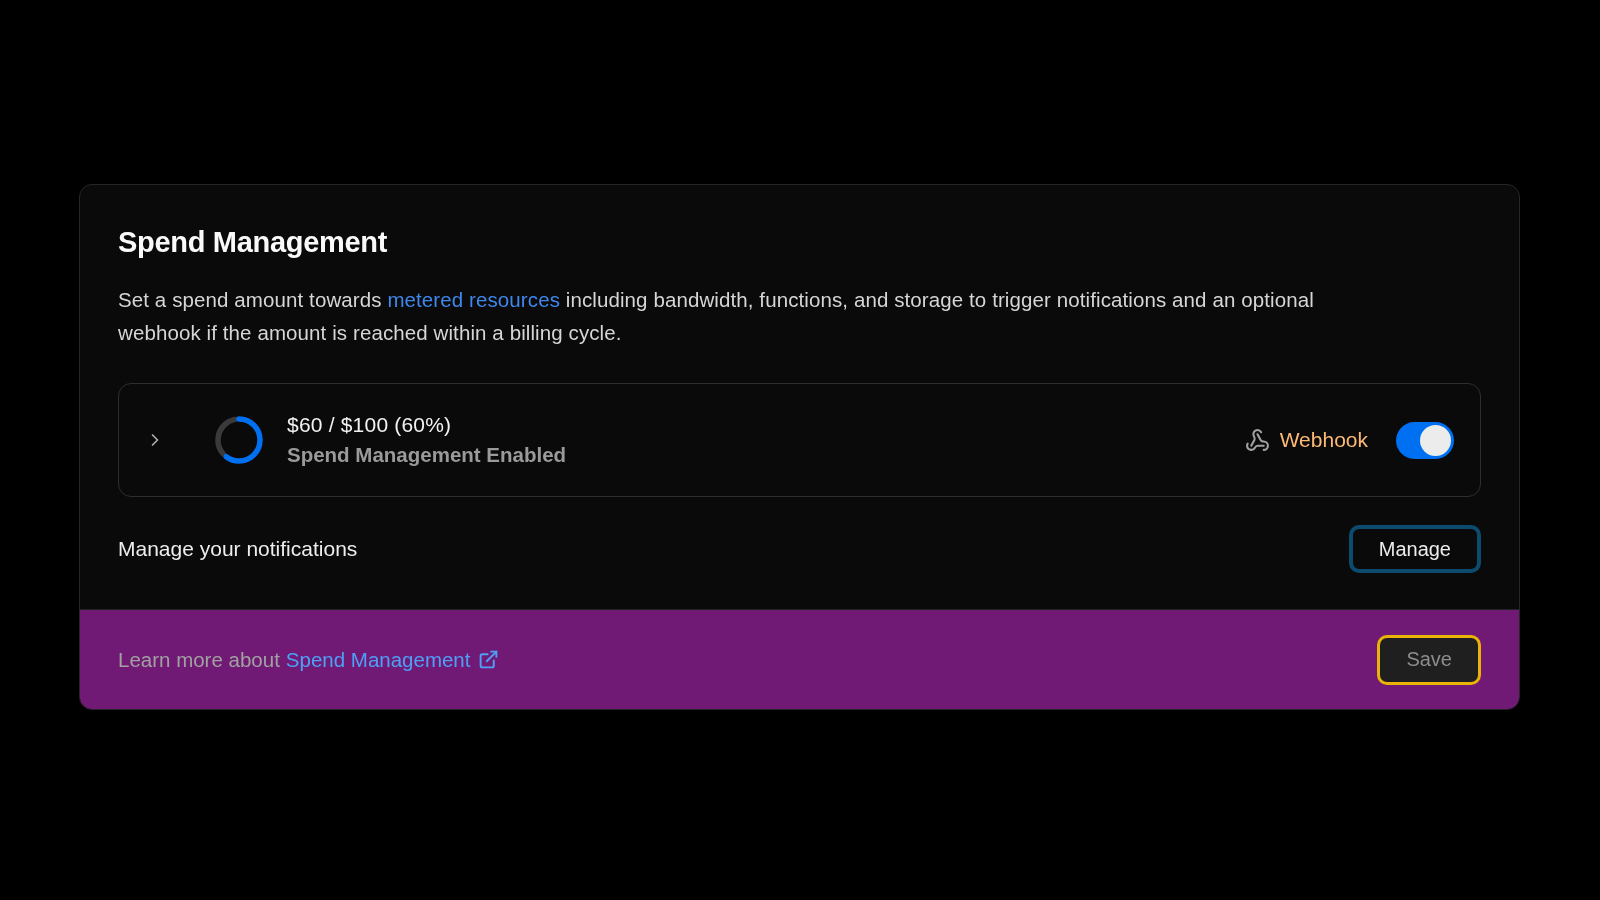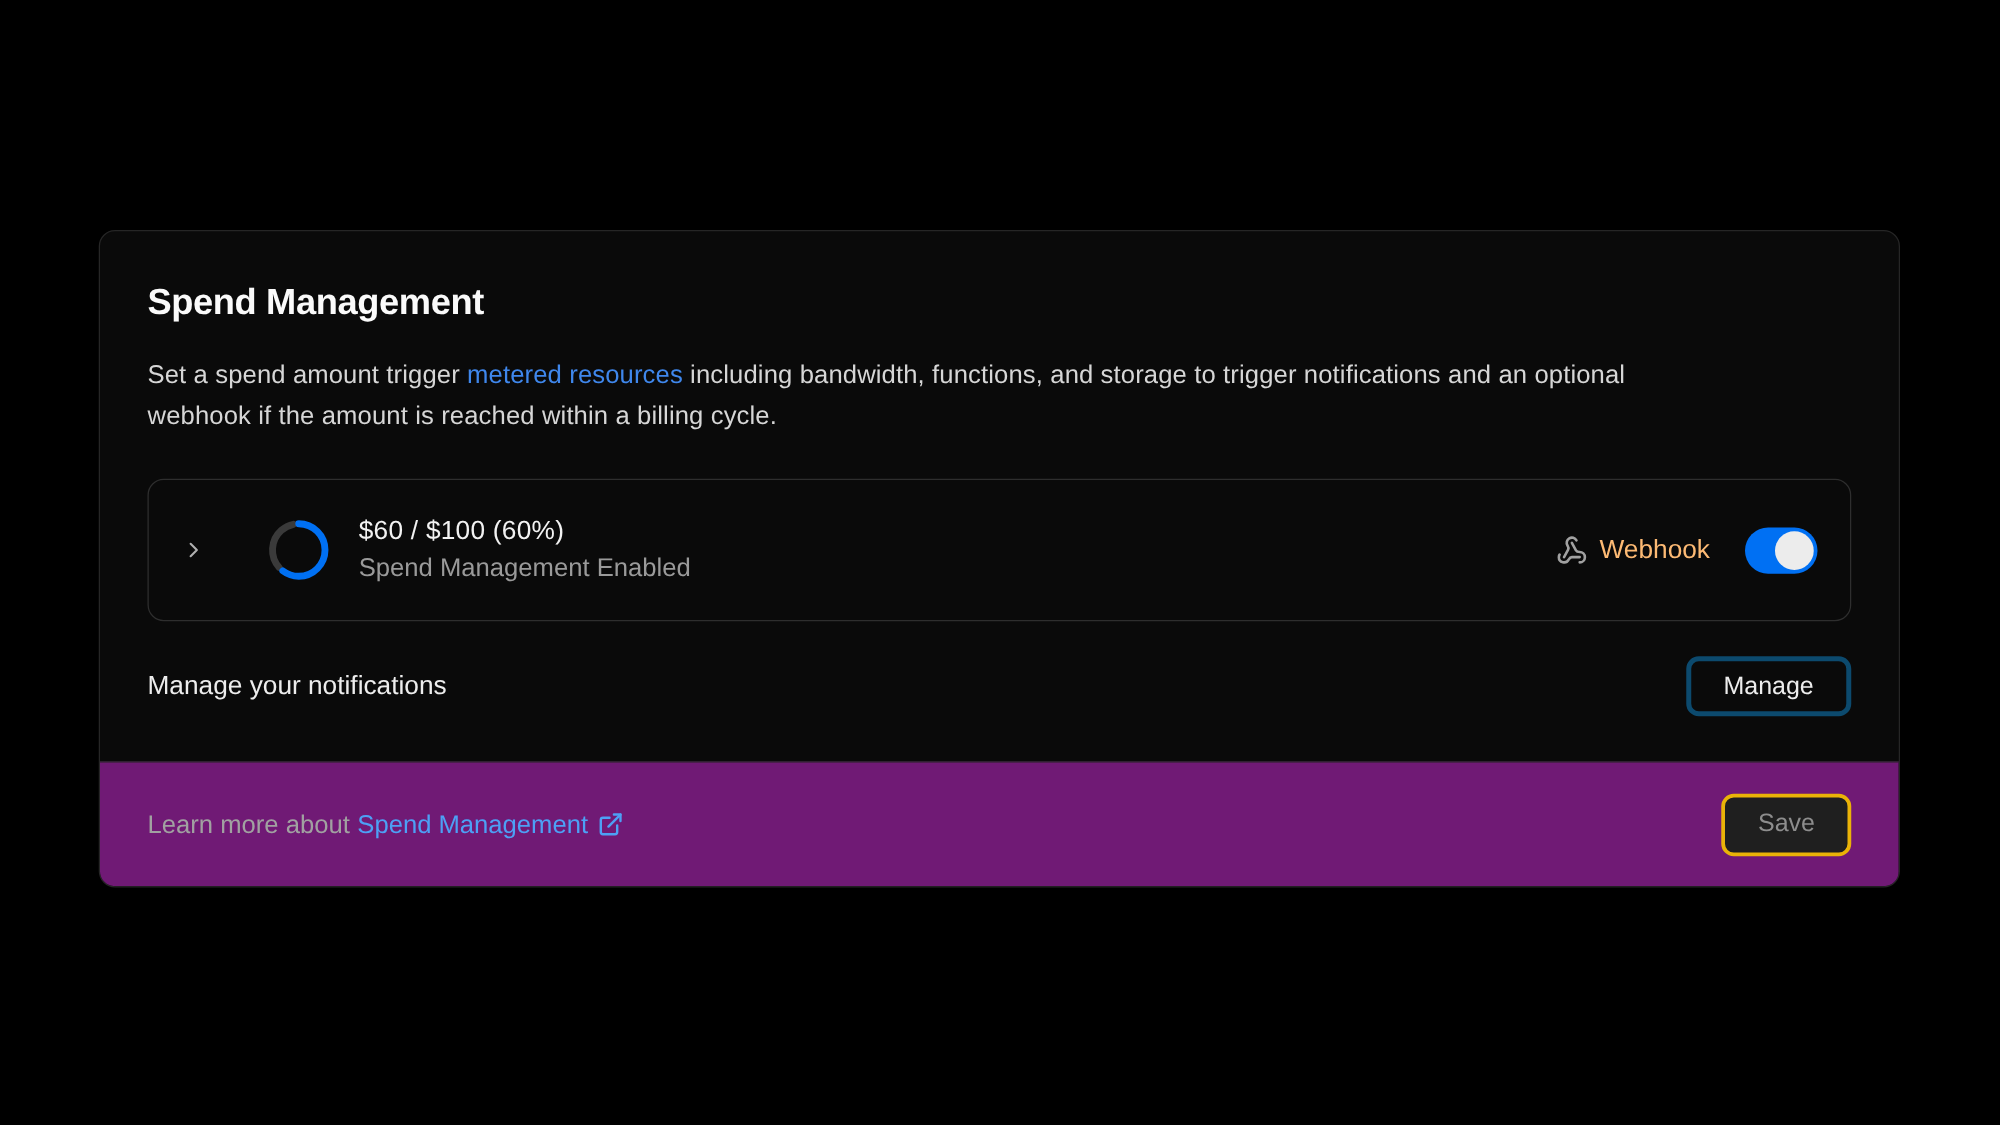--- a/index.html
+++ b/index.html
@@ -92,21 +92,21 @@
   .status-amount {
     font-size: 21px;
     line-height: 24px;
     font-weight: 500;
     color: #f2f2f2;
     letter-spacing: 0.2px;
   }
   .status-label {
     font-size: 20.5px;
     line-height: 24px;
-    font-weight: 400;
+    font-weight: 700;
     color: #9a9a9a;
   }
   .panel-spacer { flex: 1; }
   .webhook-group {
     display: flex;
     align-items: center;
   }
   .webhook-icon-box {
     color: #a1a1a1;
     display: flex;
@@ -209,21 +209,21 @@
 </style>
 </head>
 <body>
 
 <div class="page">
   <section class="card">
     <div class="card-body">
 
       <h2 class="card-title">Spend Management</h2>
 
-      <p class="card-desc"><span>Set a spend amount trigger </span><a>metered resources</a><span> including bandwidth, functions, and storage to trigger notifications and an optional</span><br><span>webhook if the amount is reached within a billing cycle.</span></p>
+      <p class="card-desc"><span>Set a spend amount towards </span><a>metered resources</a><span> including bandwidth, functions, and storage to trigger notifications and an optional</span><br><span>webhook if the amount is reached within a billing cycle.</span></p>
 
       <div class="status-panel">
         <button class="chevron-btn">
           <span style="display:flex">
             <svg width="20" height="20" viewBox="0 0 24 24" fill="none" stroke="currentColor" stroke-width="2" stroke-linecap="round" stroke-linejoin="round">
                 <path d="m9 18 6-6-6-6"></path>
               </svg>
           </span>
         </button>
 

